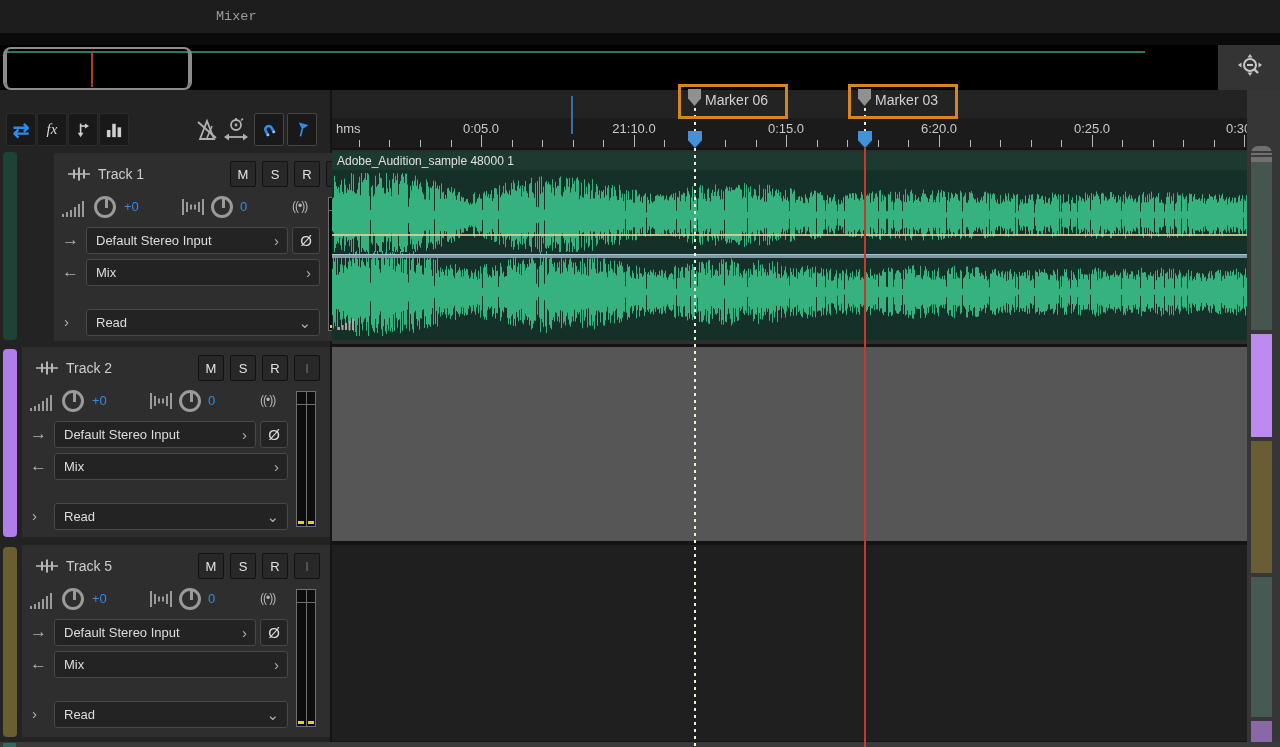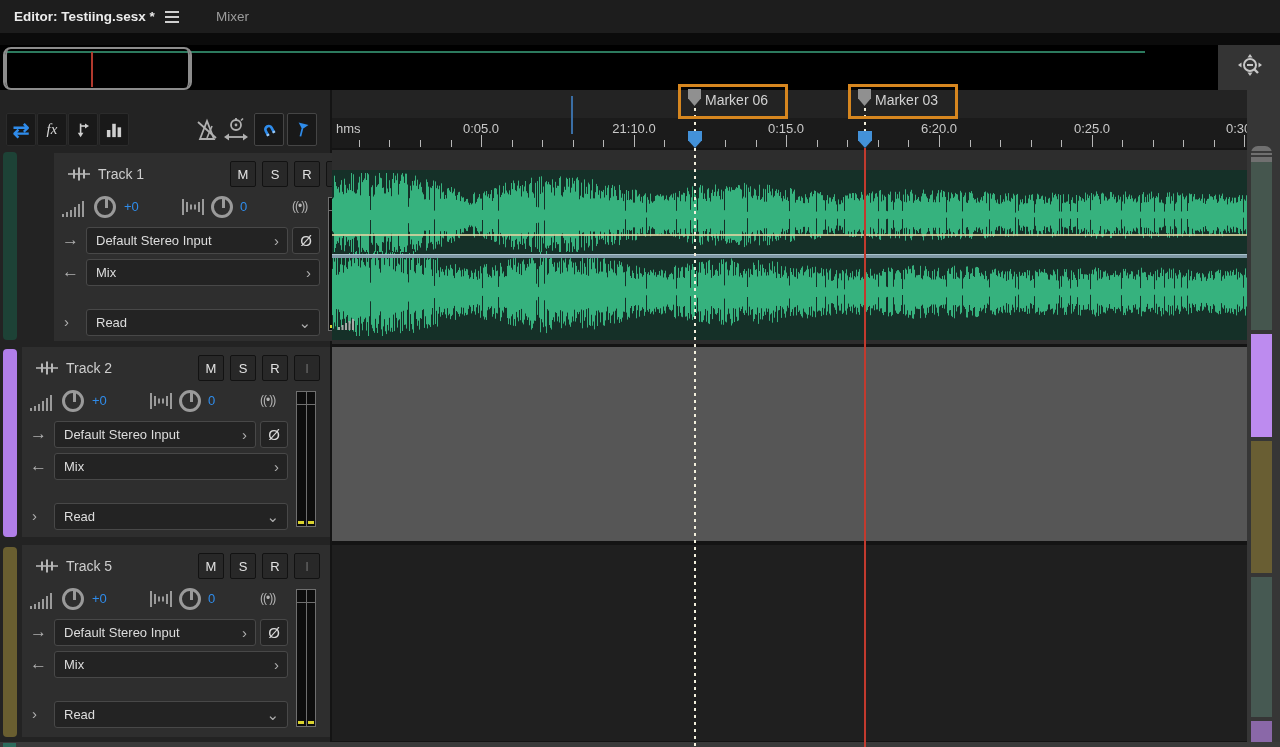--- a/index.html
+++ b/index.html
@@ -3,21 +3,21 @@
 <meta charset="utf-8">
 <style>
   html,body{margin:0;padding:0;background:#101010;}
   #root{position:relative;width:1280px;height:747px;background:#232323;overflow:hidden;
         font-family:"Liberation Sans",sans-serif;color:#d8d8d8;-webkit-font-smoothing:antialiased;}
   .abs{position:absolute;}
   
   .tabbar{left:0;top:0;width:1280px;height:33px;background:#1d1d1d;}
   .tab{display:flex;align-items:center;gap:10px;height:33px;padding:0 10px;font-size:13.5px;}
   .tab-active{left:4px;top:0;color:#ececec;border-bottom:2px solid #dcdcdc;font-weight:bold;}
-  .tab-idle{left:206px;top:0;color:#9b9b9b;}
+  .tab-idle{left:206px;top:0;color:#9b9b9b;font-family:Liberation Mono, monospace;}
   .hamburger{width:14px;height:2px;background:#cfcfcf;box-shadow:0 5px 0 #cfcfcf,0 -5px 0 #cfcfcf;display:inline-block;}
   .darkband{left:0;top:33px;width:1280px;height:12px;background:#0b0b0b;}
   
   .ovbar{left:0;top:45px;width:1218px;height:45px;background:#000;}
   .ovline{left:5px;top:6px;height:2px;background:#2c7a5e;}
   .ovview{left:3px;top:2px;width:185px;height:39px;border:2px solid #8c8c8c;border-radius:8px;
           box-shadow:inset 7px 0 0 -5px #8c8c8c, inset -7px 0 0 -5px #8c8c8c;}
   .ovred{left:86px;top:3px;width:2px;height:35px;background:#b0392d;}
   .ovright{left:1218px;top:45px;width:62px;height:45px;background:#343434;}
   
@@ -84,24 +84,20 @@
   .teal-sliver{left:3px;top:743px;width:13px;height:4px;background:#2d6b5c;z-index:41;}
   .panel-divider{left:330px;top:90px;width:2px;height:657px;background:#141414;}
   svg{display:block;}
 </style>
 </head>
 <body>
 
 <div id="root">
 
   <div class="abs tabbar">
-    <div class="abs tab tab-active">
-      <span>Editor: Testiing.sesx *</span>
-      <span class="hamburger"></span>
-    </div>
     <div class="abs tab tab-idle">
       <span>Mixer</span>
     </div>
   </div>
   <div class="abs darkband"></div>
 
   <div class="abs ovbar">
     <div class="abs ovline" style="width:1140px"></div>
     <div class="abs ovview">
       <div class="abs ovred"></div>
@@ -437,20 +433,23 @@
         <span class="tick" style="left: 882px; height: 7px;"></span>
         <span class="tick" style="left: 912px; height: 12px;"></span>
         <span class="tick-label" style="left: 880px;">0:30.0</span>
       </div>
 
     <div id="lanes">
         <div class="abs lane" style="top: 60px; height: 194px; background: rgb(45, 45, 45);"></div>
         <div class="abs lane" style="top: 257px; height: 194px; background: rgb(86, 86, 86);"></div>
         <div class="abs lane" style="top: 455px; height: 196px; background: rgb(31, 31, 31);"></div>
       </div>
+      <div class="abs clip-header">
+      <span class="clip-title">Adobe_Audition_sample 48000 1</span>
+    </div>
     <div class="abs clip-body">
       <svg id="wave-svg" width="915" height="170" viewBox="0 0 915 170">
           <path d="M0.5 28.8V61.2M1.5 27.5V62.5M2.5 5.7V82.0M3.5 12.0V78.0M4.5 16.1V73.9M5.5 18.8V71.2M6.5 17.1V72.9M7.5 22.5V67.5M8.5 14.7V75.3M9.5 10.1V79.9M10.5 21.8V68.2M11.5 24.2V65.8M12.5 8.7V81.3M13.5 14.8V75.2M14.5 22.9V67.1M15.5 18.4V71.6M16.5 20.2V69.8M17.5 13.8V76.2M18.5 20.0V70.0M19.5 3.0V82.0M20.5 21.1V68.9M21.5 4.3V82.0M22.5 22.4V67.6M23.5 23.6V66.4M24.5 23.3V66.7M25.5 19.6V70.4M26.5 12.6V77.4M27.5 6.7V82.0M28.5 25.3V64.7M29.5 3.0V82.0M30.5 12.1V77.9M31.5 10.2V79.8M32.5 8.5V81.5M33.5 3.0V82.0M34.5 10.0V80.0M35.5 3.0V82.0M36.5 4.3V82.0M37.5 26.0V64.0M38.5 40.0V50.0M39.5 17.2V72.8M40.5 15.3V74.7M41.5 26.5V63.5M42.5 24.6V65.4M43.5 5.8V82.0M44.5 16.9V73.1M45.5 15.3V74.7M46.5 14.1V75.9M47.5 3.0V82.0M48.5 7.7V82.0M49.5 8.2V81.8M50.5 18.0V72.0M51.5 17.4V72.6M52.5 23.4V66.6M53.5 23.5V66.5M54.5 3.0V82.0M55.5 18.5V71.5M56.5 22.1V67.9M57.5 10.2V79.8M58.5 18.2V71.8M59.5 26.2V63.8M60.5 9.0V81.0M61.5 3.0V82.0M62.5 12.9V77.1M63.5 5.6V82.0M64.5 10.2V79.8M65.5 3.4V82.0M66.5 24.6V65.4M67.5 13.9V76.1M68.5 10.9V79.1M69.5 4.7V82.0M70.5 3.1V82.0M71.5 6.5V82.0M72.5 12.9V77.1M73.5 3.6V82.0M74.5 3.7V82.0M75.5 14.5V75.5M76.5 36.8V53.2M77.5 28.2V61.8M78.5 15.7V74.3M79.5 20.5V69.5M80.5 11.0V79.0M81.5 15.4V74.6M82.5 10.6V79.4M83.5 5.6V82.0M84.5 15.8V74.2M85.5 9.7V80.3M86.5 19.1V70.9M87.5 14.4V75.6M88.5 12.4V77.6M89.5 16.9V73.1M90.5 22.4V67.6M91.5 24.3V65.7M92.5 29.4V60.6M93.5 29.2V60.8M94.5 9.4V80.6M95.5 12.1V77.9M96.5 16.6V73.4M97.5 29.8V60.2M98.5 17.4V72.6M99.5 18.1V71.9M100.5 15.9V74.1M101.5 10.5V79.5M102.5 40.6V49.4M103.5 11.4V78.6M104.5 18.2V71.8M105.5 15.5V74.5M106.5 19.2V70.8M107.5 15.7V74.3M108.5 28.7V61.3M109.5 13.3V76.7M110.5 22.4V67.6M111.5 21.6V68.4M112.5 29.0V61.0M113.5 25.0V65.0M114.5 28.4V61.6M115.5 18.5V71.5M116.5 18.0V72.0M117.5 20.4V69.6M118.5 21.9V68.1M119.5 17.0V73.0M120.5 23.2V66.8M121.5 21.6V68.4M122.5 18.6V71.4M123.5 25.8V64.2M124.5 29.9V60.1M125.5 25.0V65.0M126.5 22.3V67.7M127.5 21.8V68.2M128.5 31.1V58.9M129.5 26.4V63.6M130.5 27.7V62.3M131.5 27.3V62.7M132.5 31.9V58.1M133.5 31.2V58.8M134.5 29.1V60.9M135.5 28.9V61.1M136.5 32.7V57.3M137.5 34.7V55.3M138.5 32.9V57.1M139.5 34.4V55.6M140.5 33.3V56.7M141.5 24.1V65.9M142.5 22.5V67.5M143.5 33.5V56.5M144.5 31.9V58.1M145.5 28.8V61.2M146.5 27.3V62.7M147.5 24.0V66.0M148.5 28.6V61.4M149.5 28.6V61.4M150.5 40.0V50.0M151.5 23.2V66.8M152.5 21.6V68.4M153.5 25.3V64.7M154.5 21.0V69.0M155.5 26.6V63.4M156.5 24.1V65.9M157.5 28.1V61.9M158.5 24.2V65.8M159.5 20.0V70.0M160.5 31.0V59.0M161.5 28.1V61.9M162.5 18.3V71.7M163.5 18.0V72.0M164.5 18.7V71.3M165.5 24.4V65.6M166.5 40.7V49.3M167.5 15.3V74.7M168.5 27.1V62.9M169.5 24.9V65.1M170.5 22.6V67.4M171.5 15.9V74.1M172.5 23.6V66.4M173.5 12.7V77.3M174.5 20.5V69.5M175.5 22.6V67.4M176.5 24.3V65.7M177.5 20.3V69.7M178.5 24.9V65.1M179.5 13.0V77.0M180.5 19.1V70.9M181.5 10.5V79.5M182.5 13.2V76.8M183.5 20.1V69.9M184.5 21.2V68.8M185.5 15.6V74.4M186.5 10.6V79.4M187.5 18.4V71.6M188.5 16.0V74.0M189.5 26.5V63.5M190.5 15.0V75.0M191.5 21.4V68.6M192.5 16.5V73.5M193.5 11.0V79.0M194.5 21.2V68.8M195.5 23.1V66.9M196.5 27.6V62.4M197.5 14.3V75.7M198.5 13.0V77.0M199.5 7.7V82.0M200.5 22.2V67.8M201.5 23.5V66.5M202.5 27.8V62.2M203.5 12.8V77.2M204.5 36.9V53.1M205.5 11.1V78.9M206.5 37.3V52.7M207.5 6.8V82.0M208.5 23.9V66.1M209.5 6.3V82.0M210.5 22.5V67.5M211.5 16.5V73.5M212.5 39.5V50.5M213.5 12.3V77.7M214.5 11.1V78.9M215.5 14.3V75.7M216.5 11.9V78.1M217.5 14.3V75.7M218.5 14.9V75.1M219.5 22.5V67.5M220.5 9.3V80.7M221.5 17.5V72.5M222.5 25.6V64.4M223.5 11.8V78.2M224.5 17.9V72.1M225.5 15.7V74.3M226.5 15.9V74.1M227.5 8.0V82.0M228.5 6.4V82.0M229.5 25.3V64.7M230.5 26.6V63.4M231.5 22.2V67.8M232.5 16.7V73.3M233.5 19.8V70.2M234.5 7.7V82.0M235.5 9.0V81.0M236.5 16.7V73.3M237.5 7.9V82.0M238.5 22.6V67.4M239.5 17.7V72.3M240.5 7.8V82.0M241.5 13.6V76.4M242.5 10.9V79.1M243.5 21.6V68.4M244.5 8.5V81.5M245.5 7.2V82.0M246.5 10.2V79.8M247.5 29.3V60.7M248.5 25.7V64.3M249.5 12.6V77.4M250.5 27.2V62.8M251.5 27.7V62.3M252.5 9.4V80.6M253.5 23.7V66.3M254.5 16.8V73.2M255.5 24.0V66.0M256.5 12.6V77.4M257.5 14.3V75.7M258.5 28.7V61.3M259.5 20.4V69.6M260.5 9.2V80.8M261.5 28.3V61.7M262.5 28.4V61.6M263.5 22.2V67.8M264.5 13.9V76.1M265.5 16.1V73.9M266.5 24.8V65.2M267.5 20.3V69.7M268.5 28.4V61.6M269.5 20.9V69.1M270.5 21.9V68.1M271.5 19.9V70.1M272.5 27.5V62.5M273.5 15.8V74.2M274.5 25.1V64.9M275.5 17.7V72.3M276.5 15.2V74.8M277.5 30.4V59.6M278.5 27.8V62.2M279.5 18.0V72.0M280.5 14.9V75.1M281.5 26.3V63.7M282.5 16.3V73.7M283.5 20.0V70.0M284.5 25.9V64.1M285.5 30.1V59.9M286.5 30.0V60.0M287.5 14.9V75.1M288.5 20.1V69.9M289.5 27.7V62.3M290.5 23.5V66.5M291.5 31.1V58.9M292.5 23.9V66.1M293.5 40.7V49.3M294.5 20.0V70.0M295.5 30.0V60.0M296.5 21.0V69.0M297.5 30.1V59.9M298.5 29.1V60.9M299.5 29.8V60.2M300.5 19.8V70.2M301.5 32.6V57.4M302.5 32.6V57.4M303.5 19.6V70.4M304.5 20.2V69.8M305.5 26.6V63.4M306.5 25.5V64.5M307.5 23.9V66.1M308.5 31.3V58.7M309.5 26.8V63.2M310.5 32.8V57.2M311.5 26.1V63.9M312.5 24.7V65.3M313.5 23.3V66.7M314.5 42.4V47.6M315.5 27.2V62.8M316.5 29.8V60.2M317.5 33.7V56.3M318.5 23.6V66.4M319.5 31.4V58.6M320.5 32.8V57.2M321.5 31.5V58.5M322.5 30.9V59.1M323.5 26.0V64.0M324.5 25.4V64.6M325.5 24.7V65.3M326.5 25.6V64.4M327.5 26.2V63.8M328.5 24.1V65.9M329.5 26.6V63.4M330.5 25.6V64.4M331.5 25.6V64.4M332.5 30.2V59.8M333.5 28.9V61.1M334.5 25.4V64.6M335.5 29.6V60.4M336.5 30.6V59.4M337.5 27.1V62.9M338.5 25.6V64.4M339.5 24.4V65.6M340.5 27.6V62.4M341.5 23.5V66.5M342.5 30.0V60.0M343.5 22.8V67.2M344.5 40.8V49.2M345.5 26.8V63.2M346.5 27.4V62.6M347.5 21.0V69.0M348.5 31.2V58.8M349.5 24.6V65.4M350.5 24.7V65.3M351.5 22.7V67.3M352.5 23.1V66.9M353.5 31.5V58.5M354.5 26.1V63.9M355.5 17.7V72.3M356.5 21.2V68.8M357.5 24.3V65.7M358.5 39.8V50.2M359.5 27.3V62.7M360.5 16.4V73.6M361.5 31.3V58.7M362.5 19.6V70.4M363.5 24.8V65.2M364.5 28.4V61.6M365.5 40.3V49.7M366.5 28.3V61.7M367.5 17.5V72.5M368.5 14.9V75.1M369.5 22.8V67.2M370.5 15.6V74.4M371.5 29.0V61.0M372.5 23.4V66.6M373.5 28.8V61.2M374.5 31.0V59.0M375.5 19.4V70.6M376.5 18.2V71.8M377.5 27.8V62.2M378.5 31.5V58.5M379.5 23.0V67.0M380.5 19.7V70.3M381.5 25.9V64.1M382.5 21.9V68.1M383.5 14.5V75.5M384.5 26.2V63.8M385.5 21.4V68.6M386.5 18.8V71.2M387.5 25.9V64.1M388.5 29.5V60.5M389.5 19.7V70.3M390.5 29.2V60.8M391.5 21.3V68.7M392.5 40.2V49.8M393.5 18.9V71.1M394.5 16.2V73.8M395.5 17.6V72.4M396.5 20.7V69.3M397.5 16.9V73.1M398.5 21.5V68.5M399.5 17.3V72.7M400.5 19.9V70.1M401.5 19.9V70.1M402.5 20.1V69.9M403.5 18.7V71.3M404.5 17.1V72.9M405.5 17.9V72.1M406.5 15.0V75.0M407.5 15.3V74.7M408.5 18.8V71.2M409.5 19.7V70.3M410.5 28.5V61.5M411.5 26.6V63.4M412.5 12.9V77.1M413.5 27.6V62.4M414.5 14.6V75.4M415.5 41.8V48.2M416.5 17.6V72.4M417.5 21.9V68.1M418.5 16.3V73.7M419.5 26.5V63.5M420.5 28.1V61.9M421.5 25.5V64.5M422.5 18.7V71.3M423.5 19.8V70.2M424.5 25.6V64.4M425.5 29.6V60.4M426.5 26.0V64.0M427.5 14.7V75.3M428.5 29.9V60.1M429.5 28.9V61.1M430.5 27.2V62.8M431.5 18.7V71.3M432.5 31.7V58.3M433.5 19.2V70.8M434.5 31.7V58.3M435.5 14.7V75.3M436.5 23.0V67.0M437.5 15.0V75.0M438.5 21.4V68.6M439.5 25.3V64.7M440.5 18.7V71.3M441.5 27.3V62.7M442.5 25.8V64.2M443.5 20.9V69.1M444.5 19.2V70.8M445.5 23.1V66.9M446.5 19.8V70.2M447.5 25.9V64.1M448.5 22.1V67.9M449.5 28.2V61.8M450.5 31.3V58.7M451.5 25.9V64.1M452.5 28.7V61.3M453.5 20.1V69.9M454.5 29.9V60.1M455.5 27.3V62.7M456.5 31.0V59.0M457.5 41.1V48.9M458.5 18.0V72.0M459.5 18.8V71.2M460.5 23.7V66.3M461.5 21.5V68.5M462.5 19.6V70.4M463.5 32.6V57.4M464.5 29.9V60.1M465.5 29.8V60.2M466.5 26.8V63.2M467.5 26.2V63.8M468.5 30.8V59.2M469.5 26.4V63.6M470.5 27.8V62.2M471.5 33.1V56.9M472.5 33.2V56.8M473.5 24.2V65.8M474.5 27.3V62.7M475.5 29.2V60.8M476.5 32.8V57.2M477.5 27.4V62.6M478.5 22.9V67.1M479.5 21.7V68.3M480.5 26.3V63.7M481.5 24.0V66.0M482.5 20.5V69.5M483.5 21.0V69.0M484.5 41.6V48.4M485.5 22.5V67.5M486.5 23.3V66.7M487.5 23.6V66.4M488.5 22.0V68.0M489.5 25.2V64.8M490.5 25.2V64.8M491.5 30.1V59.9M492.5 30.4V59.6M493.5 40.5V49.5M494.5 30.1V59.9M495.5 25.1V64.9M496.5 33.6V56.4M497.5 27.5V62.5M498.5 27.6V62.4M499.5 31.7V58.3M500.5 29.2V60.8M501.5 26.9V63.1M502.5 24.2V65.8M503.5 31.2V58.8M504.5 34.5V55.5M505.5 41.3V48.7M506.5 29.4V60.6M507.5 34.3V55.7M508.5 34.2V55.8M509.5 30.3V59.7M510.5 32.7V57.3M511.5 27.0V63.0M512.5 40.9V49.1M513.5 25.4V64.6M514.5 25.6V64.4M515.5 25.4V64.6M516.5 28.6V61.4M517.5 23.5V66.5M518.5 23.6V66.4M519.5 28.1V61.9M520.5 23.0V67.0M521.5 23.1V66.9M522.5 30.1V59.9M523.5 23.1V66.9M524.5 24.4V65.6M525.5 28.0V62.0M526.5 29.2V60.8M527.5 30.6V59.4M528.5 27.8V62.2M529.5 21.9V68.1M530.5 24.7V65.3M531.5 29.6V60.4M532.5 24.2V65.8M533.5 24.2V65.8M534.5 25.7V64.3M535.5 24.5V65.5M536.5 25.7V64.3M537.5 23.0V67.0M538.5 32.7V57.3M539.5 23.3V66.7M540.5 21.5V68.5M541.5 31.3V58.7M542.5 28.3V61.7M543.5 23.7V66.3M544.5 23.1V66.9M545.5 26.7V63.3M546.5 41.2V48.8M547.5 20.7V69.3M548.5 20.0V70.0M549.5 31.5V58.5M550.5 24.5V65.5M551.5 30.3V59.7M552.5 25.6V64.4M553.5 26.9V63.1M554.5 40.8V49.2M555.5 41.2V48.8M556.5 23.9V66.1M557.5 24.9V65.1M558.5 21.6V68.4M559.5 32.0V58.0M560.5 30.6V59.4M561.5 39.8V50.2M562.5 32.3V57.7M563.5 21.8V68.2M564.5 28.8V61.2M565.5 24.2V65.8M566.5 28.4V61.6M567.5 21.7V68.3M568.5 30.1V59.9M569.5 31.2V58.8M570.5 40.9V49.1M571.5 24.6V65.4M572.5 31.8V58.2M573.5 19.3V70.7M574.5 32.3V57.7M575.5 24.3V65.7M576.5 25.8V64.2M577.5 30.8V59.2M578.5 21.7V68.3M579.5 19.8V70.2M580.5 23.5V66.5M581.5 32.8V57.2M582.5 30.6V59.4M583.5 24.7V65.3M584.5 30.0V60.0M585.5 28.8V61.2M586.5 27.0V63.0M587.5 30.8V59.2M588.5 31.7V58.3M589.5 26.3V63.7M590.5 23.3V66.7M591.5 19.6V70.4M592.5 23.8V66.2M593.5 23.8V66.2M594.5 26.5V63.5M595.5 28.2V61.8M596.5 32.0V58.0M597.5 28.7V61.3M598.5 25.1V64.9M599.5 24.4V65.6M600.5 20.5V69.5M601.5 32.2V57.8M602.5 29.7V60.3M603.5 32.3V57.7M604.5 26.4V63.6M605.5 23.3V66.7M606.5 20.1V69.9M607.5 32.2V57.8M608.5 22.5V67.5M609.5 19.9V70.1M610.5 27.1V62.9M611.5 21.0V69.0M612.5 21.7V68.3M613.5 26.9V63.1M614.5 42.3V47.7M615.5 30.1V59.9M616.5 22.2V67.8M617.5 31.5V58.5M618.5 28.4V61.6M619.5 22.6V67.4M620.5 24.2V65.8M621.5 27.9V62.1M622.5 26.6V63.4M623.5 22.9V67.1M624.5 24.0V66.0M625.5 24.5V65.5M626.5 29.7V60.3M627.5 31.1V58.9M628.5 20.8V69.2M629.5 22.5V67.5M630.5 41.4V48.6M631.5 27.0V63.0M632.5 25.4V64.6M633.5 22.6V67.4M634.5 32.4V57.6M635.5 33.0V57.0M636.5 30.3V59.7M637.5 22.1V67.9M638.5 22.9V67.1M639.5 21.1V68.9M640.5 23.5V66.5M641.5 27.9V62.1M642.5 29.6V60.4M643.5 29.1V60.9M644.5 32.7V57.3M645.5 27.8V62.2M646.5 31.5V58.5M647.5 32.5V57.5M648.5 29.7V60.3M649.5 27.2V62.8M650.5 30.7V59.3M651.5 26.0V64.0M652.5 22.2V67.8M653.5 21.5V68.5M654.5 33.2V56.8M655.5 22.6V67.4M656.5 23.7V66.3M657.5 40.7V49.3M658.5 23.4V66.6M659.5 28.7V61.3M660.5 24.6V65.4M661.5 23.0V67.0M662.5 24.1V65.9M663.5 30.2V59.8M664.5 32.7V57.3M665.5 29.4V60.6M666.5 33.6V56.4M667.5 34.1V55.9M668.5 25.1V64.9M669.5 33.4V56.6M670.5 31.9V58.1M671.5 29.3V60.7M672.5 31.6V58.4M673.5 23.5V66.5M674.5 26.2V63.8M675.5 30.4V59.6M676.5 23.1V66.9M677.5 30.8V59.2M678.5 31.7V58.3M679.5 27.8V62.2M680.5 28.9V61.1M681.5 23.7V66.3M682.5 25.4V64.6M683.5 42.6V47.4M684.5 24.8V65.2M685.5 23.9V66.1M686.5 40.8V49.2M687.5 34.6V55.4M688.5 29.6V60.4M689.5 32.3V57.7M690.5 29.1V60.9M691.5 34.2V55.8M692.5 33.1V56.9M693.5 25.6V64.4M694.5 33.3V56.7M695.5 33.2V56.8M696.5 28.5V61.5M697.5 24.8V65.2M698.5 29.8V60.2M699.5 24.8V65.2M700.5 24.2V65.8M701.5 30.8V59.2M702.5 42.7V47.3M703.5 34.2V55.8M704.5 29.3V60.7M705.5 23.7V66.3M706.5 24.7V65.3M707.5 29.1V60.9M708.5 28.7V61.3M709.5 26.3V63.7M710.5 25.6V64.4M711.5 29.9V60.1M712.5 33.7V56.3M713.5 26.6V63.4M714.5 32.6V57.4M715.5 32.8V57.2M716.5 28.7V61.3M717.5 27.8V62.2M718.5 34.4V55.6M719.5 31.4V58.6M720.5 22.7V67.3M721.5 27.5V62.5M722.5 25.0V65.0M723.5 23.8V66.2M724.5 26.3V63.7M725.5 29.2V60.8M726.5 24.1V65.9M727.5 41.4V48.6M728.5 25.0V65.0M729.5 41.6V48.4M730.5 33.2V56.8M731.5 24.2V65.8M732.5 32.5V57.5M733.5 32.7V57.3M734.5 31.7V58.3M735.5 31.4V58.6M736.5 24.3V65.7M737.5 34.0V56.0M738.5 41.2V48.8M739.5 29.9V60.1M740.5 27.3V62.7M741.5 32.8V57.2M742.5 33.2V56.8M743.5 33.6V56.4M744.5 25.0V65.0M745.5 41.9V48.1M746.5 30.7V59.3M747.5 25.8V64.2M748.5 27.0V63.0M749.5 30.7V59.3M750.5 28.2V61.8M751.5 29.2V60.8M752.5 31.9V58.1M753.5 22.6V67.4M754.5 30.3V59.7M755.5 24.4V65.6M756.5 28.1V61.9M757.5 25.7V64.3M758.5 40.2V49.8M759.5 23.0V67.0M760.5 30.1V59.9M761.5 24.4V65.6M762.5 26.7V63.3M763.5 25.6V64.4M764.5 21.4V68.6M765.5 23.9V66.1M766.5 26.0V64.0M767.5 29.3V60.7M768.5 34.0V56.0M769.5 23.6V66.4M770.5 22.7V67.3M771.5 23.6V66.4M772.5 30.5V59.5M773.5 26.4V63.6M774.5 27.6V62.4M775.5 30.7V59.3M776.5 29.4V60.6M777.5 28.7V61.3M778.5 21.9V68.1M779.5 22.1V67.9M780.5 26.9V63.1M781.5 24.4V65.6M782.5 29.2V60.8M783.5 26.8V63.2M784.5 32.8V57.2M785.5 31.7V58.3M786.5 25.3V64.7M787.5 29.5V60.5M788.5 26.8V63.2M789.5 40.5V49.5M790.5 31.5V58.5M791.5 24.6V65.4M792.5 33.6V56.4M793.5 21.5V68.5M794.5 27.2V62.8M795.5 29.2V60.8M796.5 26.5V63.5M797.5 24.5V65.5M798.5 29.0V61.0M799.5 25.4V64.6M800.5 28.3V61.7M801.5 31.5V58.5M802.5 29.4V60.6M803.5 28.4V61.6M804.5 32.5V57.5M805.5 31.5V58.5M806.5 26.5V63.5M807.5 25.0V65.0M808.5 41.6V48.4M809.5 32.9V57.1M810.5 24.2V65.8M811.5 22.1V67.9M812.5 32.2V57.8M813.5 26.9V63.1M814.5 32.3V57.7M815.5 24.6V65.4M816.5 31.9V58.1M817.5 23.5V66.5M818.5 29.3V60.7M819.5 21.6V68.4M820.5 28.2V61.8M821.5 26.7V63.3M822.5 41.7V48.3M823.5 27.9V62.1M824.5 26.1V63.9M825.5 27.3V62.7M826.5 23.1V66.9M827.5 32.5V57.5M828.5 32.5V57.5M829.5 29.7V60.3M830.5 32.6V57.4M831.5 33.3V56.7M832.5 41.6V48.4M833.5 34.2V55.8M834.5 27.0V63.0M835.5 22.6V67.4M836.5 26.7V63.3M837.5 22.2V67.8M838.5 33.6V56.4M839.5 26.3V63.7M840.5 30.8V59.2M841.5 23.5V66.5M842.5 40.7V49.3M843.5 33.7V56.3M844.5 32.3V57.7M845.5 22.4V67.6M846.5 25.2V64.8M847.5 25.6V64.4M848.5 24.8V65.2M849.5 41.5V48.5M850.5 23.4V66.6M851.5 26.6V63.4M852.5 29.3V60.7M853.5 27.4V62.6M854.5 25.7V64.3M855.5 41.0V49.0M856.5 33.1V56.9M857.5 23.4V66.6M858.5 24.3V65.7M859.5 23.9V66.1M860.5 31.3V58.7M861.5 26.6V63.4M862.5 24.0V66.0M863.5 29.4V60.6M864.5 29.3V60.7M865.5 29.7V60.3M866.5 29.1V60.9M867.5 27.8V62.2M868.5 30.7V59.3M869.5 28.8V61.2M870.5 24.2V65.8M871.5 32.9V57.1M872.5 28.4V61.6M873.5 33.9V56.1M874.5 30.7V59.3M875.5 28.9V61.1M876.5 28.7V61.3M877.5 24.1V65.9M878.5 26.3V63.7M879.5 26.3V63.7M880.5 27.1V62.9M881.5 29.7V60.3M882.5 26.0V64.0M883.5 24.7V65.3M884.5 29.3V60.7M885.5 32.9V57.1M886.5 31.5V58.5M887.5 24.6V65.4M888.5 28.2V61.8M889.5 25.8V64.2M890.5 23.6V66.4M891.5 29.1V60.9M892.5 30.8V59.2M893.5 29.4V60.6M894.5 27.3V62.7M895.5 34.4V55.6M896.5 28.8V61.2M897.5 27.0V63.0M898.5 32.4V57.6M899.5 30.8V59.2M900.5 27.6V62.4M901.5 33.3V56.7M902.5 27.7V62.3M903.5 27.7V62.3M904.5 32.6V57.4M905.5 32.1V57.9M906.5 26.8V63.2M907.5 25.1V64.9M908.5 31.0V59.0M909.5 29.0V61.0M910.5 25.2V64.8M911.5 42.3V47.7M912.5 29.4V60.6M913.5 30.7V59.3M914.5 25.3V64.7" stroke="#36b27e" stroke-width="1"></path>
           <path d="M0.5 98.9V145.1M1.5 85.3V158.7M2.5 91.6V152.4M3.5 87.7V156.3M4.5 104.9V139.1M5.5 84.0V160.0M6.5 104.5V139.5M7.5 101.9V142.1M8.5 94.3V149.7M9.5 87.0V157.0M10.5 94.8V149.2M11.5 102.7V141.3M12.5 95.3V148.7M13.5 84.8V159.2M14.5 97.3V146.7M15.5 99.0V145.0M16.5 91.6V152.4M17.5 83.0V161.0M18.5 90.4V153.6M19.5 96.3V147.7M20.5 88.4V155.6M21.5 82.5V161.5M22.5 93.1V150.9M23.5 82.0V162.0M24.5 81.0V166.0M25.5 88.9V155.1M26.5 96.1V147.9M27.5 81.0V166.0M28.5 97.5V146.5M29.5 90.4V153.6M30.5 83.7V160.3M31.5 92.1V151.9M32.5 94.8V149.2M33.5 96.3V147.7M34.5 83.4V160.6M35.5 91.9V152.1M36.5 81.0V166.0M37.5 97.7V146.3M38.5 112.7V131.3M39.5 89.2V154.8M40.5 85.7V158.3M41.5 82.9V161.1M42.5 81.2V162.8M43.5 95.2V148.8M44.5 86.1V157.9M45.5 81.0V163.0M46.5 90.1V153.9M47.5 98.7V145.3M48.5 102.6V141.4M49.5 84.6V159.4M50.5 81.0V166.0M51.5 87.6V156.4M52.5 94.8V149.2M53.5 82.7V161.3M54.5 81.0V164.1M55.5 89.1V154.9M56.5 83.5V160.5M57.5 96.2V147.8M58.5 82.4V161.6M59.5 86.2V157.8M60.5 82.0V162.0M61.5 99.4V144.6M62.5 82.9V161.1M63.5 101.3V142.7M64.5 96.1V147.9M65.5 86.4V157.6M66.5 93.6V150.4M67.5 94.7V149.3M68.5 81.0V163.2M69.5 102.2V141.8M70.5 83.0V161.0M71.5 103.2V140.8M72.5 89.1V154.9M73.5 89.5V154.5M74.5 85.4V158.6M75.5 104.2V139.8M76.5 112.4V131.6M77.5 83.0V161.0M78.5 99.9V144.1M79.5 90.0V154.0M80.5 84.6V159.4M81.5 81.1V162.9M82.5 101.5V142.5M83.5 103.2V140.8M84.5 95.0V149.0M85.5 88.2V155.8M86.5 93.3V150.7M87.5 84.4V159.6M88.5 96.0V148.0M89.5 95.1V148.9M90.5 103.9V140.1M91.5 104.8V139.2M92.5 86.1V157.9M93.5 97.7V146.3M94.5 89.7V154.3M95.5 85.6V158.4M96.5 89.8V154.2M97.5 88.8V155.2M98.5 87.0V157.0M99.5 99.5V144.5M100.5 106.0V138.0M101.5 89.2V154.8M102.5 115.9V128.1M103.5 90.0V154.0M104.5 103.2V140.8M105.5 87.4V156.6M106.5 100.3V143.7M107.5 107.1V136.9M108.5 97.3V146.7M109.5 101.7V142.3M110.5 99.1V144.9M111.5 101.8V142.2M112.5 105.2V138.8M113.5 99.6V144.4M114.5 95.8V148.2M115.5 105.8V138.2M116.5 98.7V145.3M117.5 100.2V143.8M118.5 94.8V149.2M119.5 97.9V146.1M120.5 99.2V144.8M121.5 105.7V138.3M122.5 108.1V135.9M123.5 94.1V149.9M124.5 103.0V141.0M125.5 101.7V142.3M126.5 100.0V144.0M127.5 97.5V146.5M128.5 100.5V143.5M129.5 106.6V137.4M130.5 99.7V144.3M131.5 106.2V137.8M132.5 98.4V145.6M133.5 101.1V142.9M134.5 98.9V145.1M135.5 99.4V144.6M136.5 105.1V138.9M137.5 108.7V135.3M138.5 107.2V136.8M139.5 100.6V143.4M140.5 102.8V141.2M141.5 109.0V135.0M142.5 102.6V141.4M143.5 99.3V144.7M144.5 106.7V137.3M145.5 109.8V134.2M146.5 100.8V143.2M147.5 108.7V135.3M148.5 96.2V147.8M149.5 103.3V140.7M150.5 118.1V125.9M151.5 97.6V146.4M152.5 94.5V149.5M153.5 96.7V147.3M154.5 94.0V150.0M155.5 103.7V140.3M156.5 107.1V136.9M157.5 104.7V139.3M158.5 106.0V138.0M159.5 107.6V136.4M160.5 97.3V146.7M161.5 99.9V144.1M162.5 105.7V138.3M163.5 95.3V148.7M164.5 101.1V142.9M165.5 100.5V143.5M166.5 116.9V127.1M167.5 106.3V137.7M168.5 92.9V151.1M169.5 96.7V147.3M170.5 103.4V140.6M171.5 101.5V142.5M172.5 107.1V136.9M173.5 106.0V138.0M174.5 106.2V137.8M175.5 96.0V148.0M176.5 89.8V154.2M177.5 95.5V148.5M178.5 89.1V154.9M179.5 97.7V146.3M180.5 99.7V144.3M181.5 88.2V155.8M182.5 94.9V149.1M183.5 87.9V156.1M184.5 102.1V141.9M185.5 96.6V147.4M186.5 92.7V151.3M187.5 104.0V140.0M188.5 93.8V150.2M189.5 105.1V138.9M190.5 91.4V152.6M191.5 89.6V154.4M192.5 94.3V149.7M193.5 100.5V143.5M194.5 97.8V146.2M195.5 94.0V150.0M196.5 96.6V147.4M197.5 88.7V155.3M198.5 93.4V150.6M199.5 84.4V159.6M200.5 85.9V158.1M201.5 90.4V153.6M202.5 93.4V150.6M203.5 93.1V150.9M204.5 113.7V130.3M205.5 99.1V144.9M206.5 117.1V126.9M207.5 96.3V147.7M208.5 81.7V162.3M209.5 94.9V149.1M210.5 91.6V152.4M211.5 86.8V157.2M212.5 113.7V130.3M213.5 87.6V156.4M214.5 81.0V163.1M215.5 104.8V139.2M216.5 103.4V140.6M217.5 89.0V155.0M218.5 86.2V157.8M219.5 84.5V159.5M220.5 94.0V150.0M221.5 96.7V147.3M222.5 92.3V151.7M223.5 101.8V142.2M224.5 101.0V143.0M225.5 92.7V151.3M226.5 97.5V146.5M227.5 91.5V152.5M228.5 103.8V140.2M229.5 85.8V158.2M230.5 102.6V141.4M231.5 90.4V153.6M232.5 92.5V151.5M233.5 88.5V155.5M234.5 97.7V146.3M235.5 101.4V142.6M236.5 94.5V149.5M237.5 89.4V154.6M238.5 87.2V156.8M239.5 91.5V152.5M240.5 97.5V146.5M241.5 92.7V151.3M242.5 104.3V139.7M243.5 92.4V151.6M244.5 95.9V148.1M245.5 101.9V142.1M246.5 99.8V144.2M247.5 102.1V141.9M248.5 91.2V152.8M249.5 104.5V139.5M250.5 85.7V158.3M251.5 103.7V140.3M252.5 93.2V150.8M253.5 96.8V147.2M254.5 104.9V139.1M255.5 86.4V157.6M256.5 105.8V138.2M257.5 88.9V155.1M258.5 88.0V156.0M259.5 99.2V144.8M260.5 88.3V155.7M261.5 92.5V151.5M262.5 84.6V159.4M263.5 98.6V145.4M264.5 103.2V140.8M265.5 88.0V156.0M266.5 103.6V140.4M267.5 101.6V142.4M268.5 91.6V152.4M269.5 101.6V142.4M270.5 101.6V142.4M271.5 88.7V155.3M272.5 88.2V155.8M273.5 93.6V150.4M274.5 102.6V141.4M275.5 107.3V136.7M276.5 94.1V149.9M277.5 100.9V143.1M278.5 90.9V153.1M279.5 98.4V145.6M280.5 99.5V144.5M281.5 102.4V141.6M282.5 90.5V153.5M283.5 103.3V140.7M284.5 105.4V138.6M285.5 94.4V149.6M286.5 96.9V147.1M287.5 91.0V153.0M288.5 94.9V149.1M289.5 92.3V151.7M290.5 96.4V147.6M291.5 102.4V141.6M292.5 102.1V141.9M293.5 116.2V127.8M294.5 101.4V142.6M295.5 94.4V149.6M296.5 97.2V146.8M297.5 96.2V147.8M298.5 105.9V138.1M299.5 108.0V136.0M300.5 100.6V143.4M301.5 103.0V141.0M302.5 108.0V136.0M303.5 108.9V135.1M304.5 95.7V148.3M305.5 103.8V140.2M306.5 108.7V135.3M307.5 97.3V146.7M308.5 103.1V140.9M309.5 103.7V140.3M310.5 106.7V137.3M311.5 105.1V138.9M312.5 98.2V145.8M313.5 102.1V141.9M314.5 118.7V125.3M315.5 103.8V140.2M316.5 102.2V141.8M317.5 105.1V138.9M318.5 100.1V143.9M319.5 101.6V142.4M320.5 102.8V141.2M321.5 99.6V144.4M322.5 105.3V138.7M323.5 102.2V141.8M324.5 106.8V137.2M325.5 104.8V139.2M326.5 104.7V139.3M327.5 101.0V143.0M328.5 105.7V138.3M329.5 99.6V144.4M330.5 100.4V143.6M331.5 107.5V136.5M332.5 103.3V140.7M333.5 100.7V143.3M334.5 107.5V136.5M335.5 109.5V134.5M336.5 107.1V136.9M337.5 104.6V139.4M338.5 103.9V140.1M339.5 102.8V141.2M340.5 104.1V139.9M341.5 109.3V134.7M342.5 97.0V147.0M343.5 95.6V148.4M344.5 118.7V125.3M345.5 107.9V136.1M346.5 97.8V146.2M347.5 107.7V136.3M348.5 101.2V142.8M349.5 97.4V146.6M350.5 96.8V147.2M351.5 107.1V136.9M352.5 108.0V136.0M353.5 97.3V146.7M354.5 97.6V146.4M355.5 93.6V150.4M356.5 101.0V143.0M357.5 95.4V148.6M358.5 117.8V126.2M359.5 99.7V144.3M360.5 94.0V150.0M361.5 96.9V147.1M362.5 98.0V146.0M363.5 107.5V136.5M364.5 100.9V143.1M365.5 116.3V127.7M366.5 102.5V141.5M367.5 92.2V151.8M368.5 102.7V141.3M369.5 92.1V151.9M370.5 91.8V152.2M371.5 93.8V150.2M372.5 98.6V145.4M373.5 104.9V139.1M374.5 92.3V151.7M375.5 103.3V140.7M376.5 90.7V153.3M377.5 89.9V154.1M378.5 99.9V144.1M379.5 107.8V136.2M380.5 94.9V149.1M381.5 106.0V138.0M382.5 104.8V139.2M383.5 100.1V143.9M384.5 99.3V144.7M385.5 100.9V143.1M386.5 105.9V138.1M387.5 92.8V151.2M388.5 104.4V139.6M389.5 89.5V154.5M390.5 94.1V149.9M391.5 89.2V154.8M392.5 115.4V128.6M393.5 92.4V151.6M394.5 91.6V152.4M395.5 99.6V144.4M396.5 105.4V138.6M397.5 100.4V143.6M398.5 95.1V148.9M399.5 88.5V155.5M400.5 90.6V153.4M401.5 105.8V138.2M402.5 92.0V152.0M403.5 105.2V138.8M404.5 97.2V146.8M405.5 92.9V151.1M406.5 93.6V150.4M407.5 106.5V137.5M408.5 102.9V141.1M409.5 105.0V139.0M410.5 107.5V136.5M411.5 100.9V143.1M412.5 99.0V145.0M413.5 103.6V140.4M414.5 101.1V142.9M415.5 117.0V127.0M416.5 98.5V145.5M417.5 107.3V136.7M418.5 99.2V144.8M419.5 104.2V139.8M420.5 105.0V139.0M421.5 92.6V151.4M422.5 95.0V149.0M423.5 99.9V144.1M424.5 99.2V144.8M425.5 106.5V137.5M426.5 90.1V153.9M427.5 101.0V143.0M428.5 94.7V149.3M429.5 105.7V138.3M430.5 94.5V149.5M431.5 98.0V146.0M432.5 102.4V141.6M433.5 99.1V144.9M434.5 105.6V138.4M435.5 102.1V141.9M436.5 105.3V138.7M437.5 93.2V150.8M438.5 99.6V144.4M439.5 100.7V143.3M440.5 91.3V152.7M441.5 103.5V140.5M442.5 96.3V147.7M443.5 102.2V141.8M444.5 108.1V135.9M445.5 91.9V152.1M446.5 103.6V140.4M447.5 104.0V140.0M448.5 108.0V136.0M449.5 96.1V147.9M450.5 106.6V137.4M451.5 104.8V139.2M452.5 100.3V143.7M453.5 96.4V147.6M454.5 102.6V141.4M455.5 108.3V135.7M456.5 106.2V137.8M457.5 115.5V128.5M458.5 98.0V146.0M459.5 102.0V142.0M460.5 104.8V139.2M461.5 98.3V145.7M462.5 106.6V137.4M463.5 107.1V136.9M464.5 98.6V145.4M465.5 108.7V135.3M466.5 102.0V142.0M467.5 103.5V140.5M468.5 99.8V144.2M469.5 97.8V146.2M470.5 96.4V147.6M471.5 105.4V138.6M472.5 102.2V141.8M473.5 101.3V142.7M474.5 99.7V144.3M475.5 95.6V148.4M476.5 99.2V144.8M477.5 106.9V137.1M478.5 98.5V145.5M479.5 107.5V136.5M480.5 97.1V146.9M481.5 103.3V140.7M482.5 102.6V141.4M483.5 96.7V147.3M484.5 117.0V127.0M485.5 102.3V141.7M486.5 103.3V140.7M487.5 103.5V140.5M488.5 102.8V141.2M489.5 97.9V146.1M490.5 106.2V137.8M491.5 99.2V144.8M492.5 105.6V138.4M493.5 117.3V126.7M494.5 98.8V145.2M495.5 102.5V141.5M496.5 109.7V134.3M497.5 100.4V143.6M498.5 98.6V145.4M499.5 110.8V133.2M500.5 110.8V133.2M501.5 110.0V134.0M502.5 106.5V137.5M503.5 104.1V139.9M504.5 100.1V143.9M505.5 118.3V125.7M506.5 108.4V135.6M507.5 103.4V140.6M508.5 103.4V140.6M509.5 110.3V133.7M510.5 100.0V144.0M511.5 101.3V142.7M512.5 119.3V124.7M513.5 103.3V140.7M514.5 99.3V144.7M515.5 105.5V138.5M516.5 110.4V133.6M517.5 107.1V136.9M518.5 102.9V141.1M519.5 107.5V136.5M520.5 101.2V142.8M521.5 109.4V134.6M522.5 106.1V137.9M523.5 107.3V136.7M524.5 99.7V144.3M525.5 106.2V137.8M526.5 101.8V142.2M527.5 99.2V144.8M528.5 110.1V133.9M529.5 107.8V136.2M530.5 106.8V137.2M531.5 108.8V135.2M532.5 104.2V139.8M533.5 105.4V138.6M534.5 102.2V141.8M535.5 103.9V140.1M536.5 107.0V137.0M537.5 108.1V135.9M538.5 98.8V145.2M539.5 105.7V138.3M540.5 105.6V138.4M541.5 108.6V135.4M542.5 103.7V140.3M543.5 109.7V134.3M544.5 104.5V139.5M545.5 104.6V139.4M546.5 116.7V127.3M547.5 102.8V141.2M548.5 105.5V138.5M549.5 105.7V138.3M550.5 101.0V143.0M551.5 98.9V145.1M552.5 102.0V142.0M553.5 102.1V141.9M554.5 116.6V127.4M555.5 117.1V126.9M556.5 97.6V146.4M557.5 101.3V142.7M558.5 101.9V142.1M559.5 97.8V146.2M560.5 99.1V144.9M561.5 116.7V127.3M562.5 109.6V134.4M563.5 103.4V140.6M564.5 101.2V142.8M565.5 100.1V143.9M566.5 100.1V143.9M567.5 101.6V142.4M568.5 102.9V141.1M569.5 108.9V135.1M570.5 119.0V125.0M571.5 100.0V144.0M572.5 109.4V134.6M573.5 98.5V145.5M574.5 99.7V144.3M575.5 103.7V140.3M576.5 96.3V147.7M577.5 99.2V144.8M578.5 98.8V145.2M579.5 103.2V140.8M580.5 95.7V148.3M581.5 95.2V148.8M582.5 99.7V144.3M583.5 107.4V136.6M584.5 105.3V138.7M585.5 105.3V138.7M586.5 104.9V139.1M587.5 104.9V139.1M588.5 95.8V148.2M589.5 108.2V135.8M590.5 109.3V134.7M591.5 105.6V138.4M592.5 100.6V143.4M593.5 96.2V147.8M594.5 99.2V144.8M595.5 106.3V137.7M596.5 101.1V142.9M597.5 107.1V136.9M598.5 107.9V136.1M599.5 109.5V134.5M600.5 101.0V143.0M601.5 109.5V134.5M602.5 99.4V144.6M603.5 109.5V134.5M604.5 106.4V137.6M605.5 101.2V142.8M606.5 97.8V146.2M607.5 107.4V136.6M608.5 108.4V135.6M609.5 109.0V135.0M610.5 106.0V138.0M611.5 109.3V134.7M612.5 105.3V138.7M613.5 109.6V134.4M614.5 116.6V127.4M615.5 100.9V143.1M616.5 98.6V145.4M617.5 103.6V140.4M618.5 104.0V140.0M619.5 98.1V145.9M620.5 96.9V147.1M621.5 108.7V135.3M622.5 95.7V148.3M623.5 109.0V135.0M624.5 102.6V141.4M625.5 106.8V137.2M626.5 107.6V136.4M627.5 108.5V135.5M628.5 99.8V144.2M629.5 101.3V142.7M630.5 118.6V125.4M631.5 108.4V135.6M632.5 107.0V137.0M633.5 105.0V139.0M634.5 96.6V147.4M635.5 96.4V147.6M636.5 102.1V141.9M637.5 109.0V135.0M638.5 103.7V140.3M639.5 103.1V140.9M640.5 98.5V145.5M641.5 106.0V138.0M642.5 107.0V137.0M643.5 97.5V146.5M644.5 96.9V147.1M645.5 97.0V147.0M646.5 97.8V146.2M647.5 102.9V141.1M648.5 106.2V137.8M649.5 102.6V141.4M650.5 104.3V139.7M651.5 105.5V138.5M652.5 109.1V134.9M653.5 100.9V143.1M654.5 105.9V138.1M655.5 110.5V133.5M656.5 109.2V134.8M657.5 117.4V126.6M658.5 103.6V140.4M659.5 103.6V140.4M660.5 99.8V144.2M661.5 102.3V141.7M662.5 99.3V144.7M663.5 98.7V145.3M664.5 105.0V139.0M665.5 106.2V137.8M666.5 100.7V143.3M667.5 103.4V140.6M668.5 106.9V137.1M669.5 102.1V141.9M670.5 100.8V143.2M671.5 108.3V135.7M672.5 104.3V139.7M673.5 101.5V142.5M674.5 110.9V133.1M675.5 101.3V142.7M676.5 109.8V134.2M677.5 101.3V142.7M678.5 99.0V145.0M679.5 103.8V140.2M680.5 109.3V134.7M681.5 106.4V137.6M682.5 101.7V142.3M683.5 117.7V126.3M684.5 104.1V139.9M685.5 106.7V137.3M686.5 119.3V124.7M687.5 101.8V142.2M688.5 105.9V138.1M689.5 105.3V138.7M690.5 102.8V141.2M691.5 105.9V138.1M692.5 102.0V142.0M693.5 102.3V141.7M694.5 108.2V135.8M695.5 100.0V144.0M696.5 105.3V138.7M697.5 100.5V143.5M698.5 110.8V133.2M699.5 110.1V133.9M700.5 105.5V138.5M701.5 109.0V135.0M702.5 117.8V126.2M703.5 100.7V143.3M704.5 101.9V142.1M705.5 102.2V141.8M706.5 106.3V137.7M707.5 99.2V144.8M708.5 102.6V141.4M709.5 101.4V142.6M710.5 102.1V141.9M711.5 102.6V141.4M712.5 99.0V145.0M713.5 102.7V141.3M714.5 102.9V141.1M715.5 104.5V139.5M716.5 109.5V134.5M717.5 109.7V134.3M718.5 104.3V139.7M719.5 105.1V138.9M720.5 105.5V138.5M721.5 99.7V144.3M722.5 101.4V142.6M723.5 104.3V139.7M724.5 110.3V133.7M725.5 99.2V144.8M726.5 110.6V133.4M727.5 118.7V125.3M728.5 106.2V137.8M729.5 116.8V127.2M730.5 105.6V138.4M731.5 106.4V137.6M732.5 99.1V144.9M733.5 101.9V142.1M734.5 99.2V144.8M735.5 107.2V136.8M736.5 110.6V133.4M737.5 108.9V135.1M738.5 118.4V125.6M739.5 100.4V143.6M740.5 110.0V134.0M741.5 102.3V141.7M742.5 104.8V139.2M743.5 107.9V136.1M744.5 110.0V134.0M745.5 116.8V127.2M746.5 99.1V144.9M747.5 109.1V134.9M748.5 98.4V145.6M749.5 104.1V139.9M750.5 104.1V139.9M751.5 108.8V135.2M752.5 104.3V139.7M753.5 104.4V139.6M754.5 104.4V139.6M755.5 105.0V139.0M756.5 109.8V134.2M757.5 103.7V140.3M758.5 119.2V124.8M759.5 103.8V140.2M760.5 99.8V144.2M761.5 104.4V139.6M762.5 99.3V144.7M763.5 97.5V146.5M764.5 101.4V142.6M765.5 110.3V133.7M766.5 98.0V146.0M767.5 108.5V135.5M768.5 100.1V143.9M769.5 108.9V135.1M770.5 107.4V136.6M771.5 101.6V142.4M772.5 101.7V142.3M773.5 100.6V143.4M774.5 106.5V137.5M775.5 103.4V140.6M776.5 105.8V138.2M777.5 109.9V134.1M778.5 105.2V138.8M779.5 105.2V138.8M780.5 105.0V139.0M781.5 103.3V140.7M782.5 106.9V137.1M783.5 100.8V143.2M784.5 104.8V139.2M785.5 104.8V139.2M786.5 106.3V137.7M787.5 104.9V139.1M788.5 102.6V141.4M789.5 118.8V125.2M790.5 108.0V136.0M791.5 98.9V145.1M792.5 101.2V142.8M793.5 98.9V145.1M794.5 105.5V138.5M795.5 102.7V141.3M796.5 108.4V135.6M797.5 104.5V139.5M798.5 104.1V139.9M799.5 101.1V142.9M800.5 101.6V142.4M801.5 108.9V135.1M802.5 106.3V137.7M803.5 109.7V134.3M804.5 104.4V139.6M805.5 104.6V139.4M806.5 99.9V144.1M807.5 106.5V137.5M808.5 118.1V125.9M809.5 97.7V146.3M810.5 102.6V141.4M811.5 102.7V141.3M812.5 101.9V142.1M813.5 102.3V141.7M814.5 107.1V136.9M815.5 110.1V133.9M816.5 104.8V139.2M817.5 105.2V138.8M818.5 102.3V141.7M819.5 106.0V138.0M820.5 106.3V137.7M821.5 104.2V139.8M822.5 119.2V124.8M823.5 101.1V142.9M824.5 110.3V133.7M825.5 99.7V144.3M826.5 106.9V137.1M827.5 107.3V136.7M828.5 102.9V141.1M829.5 97.7V146.3M830.5 106.0V138.0M831.5 99.6V144.4M832.5 117.6V126.4M833.5 103.5V140.5M834.5 102.9V141.1M835.5 101.7V142.3M836.5 109.1V134.9M837.5 98.5V145.5M838.5 107.8V136.2M839.5 99.7V144.3M840.5 108.5V135.5M841.5 98.5V145.5M842.5 118.4V125.6M843.5 103.2V140.8M844.5 105.6V138.4M845.5 108.6V135.4M846.5 104.5V139.5M847.5 100.0V144.0M848.5 102.5V141.5M849.5 117.5V126.5M850.5 107.4V136.6M851.5 105.4V138.6M852.5 106.8V137.2M853.5 105.8V138.2M854.5 103.1V140.9M855.5 118.4V125.6M856.5 99.6V144.4M857.5 110.3V133.7M858.5 106.2V137.8M859.5 100.9V143.1M860.5 110.5V133.5M861.5 109.0V135.0M862.5 106.8V137.2M863.5 109.8V134.2M864.5 103.2V140.8M865.5 102.3V141.7M866.5 104.0V140.0M867.5 103.1V140.9M868.5 107.6V136.4M869.5 111.1V132.9M870.5 103.1V140.9M871.5 104.4V139.6M872.5 107.4V136.6M873.5 106.7V137.3M874.5 110.9V133.1M875.5 108.7V135.3M876.5 103.5V140.5M877.5 101.3V142.7M878.5 108.0V136.0M879.5 100.9V143.1M880.5 105.0V139.0M881.5 109.8V134.2M882.5 108.4V135.6M883.5 102.3V141.7M884.5 101.5V142.5M885.5 100.9V143.1M886.5 99.7V144.3M887.5 103.1V140.9M888.5 99.9V144.1M889.5 110.8V133.2M890.5 106.5V137.5M891.5 105.2V138.8M892.5 108.7V135.3M893.5 101.2V142.8M894.5 105.7V138.3M895.5 101.2V142.8M896.5 102.4V141.6M897.5 105.6V138.4M898.5 100.7V143.3M899.5 105.6V138.4M900.5 101.9V142.1M901.5 99.9V144.1M902.5 105.0V139.0M903.5 104.6V139.4M904.5 98.6V145.4M905.5 109.5V134.5M906.5 101.9V142.1M907.5 107.6V136.4M908.5 102.8V141.2M909.5 104.1V139.9M910.5 105.4V138.6M911.5 117.7V126.3M912.5 104.8V139.2M913.5 98.4V145.6M914.5 107.5V136.5" stroke="#36b27e" stroke-width="1"></path>
         </svg>
     </div>
     <div class="abs env-y" style="top:144px"></div>
     <div class="abs env-b" style="top:164px"></div>
     <div class="abs gain-icon" style="top:228px">
       <svg width="18" height="12" viewBox="0 0 18 12">

